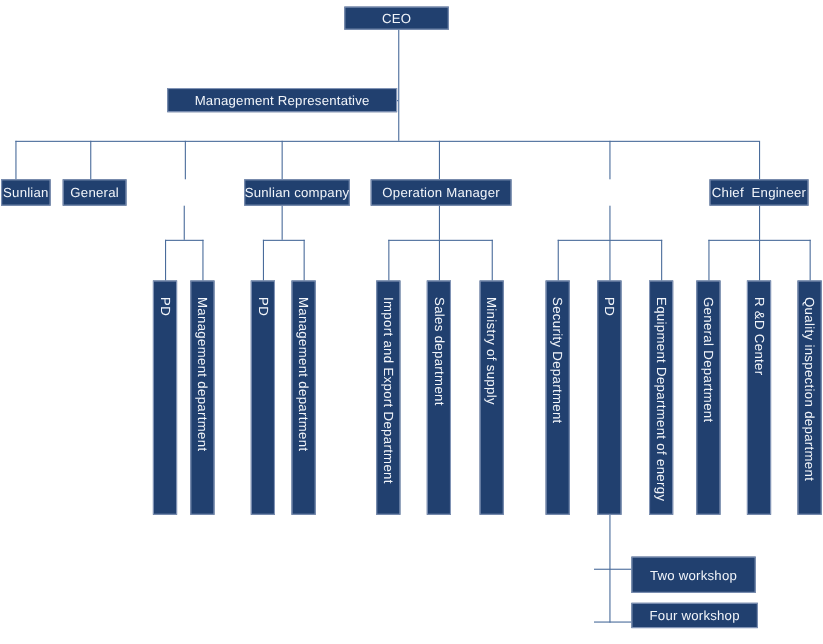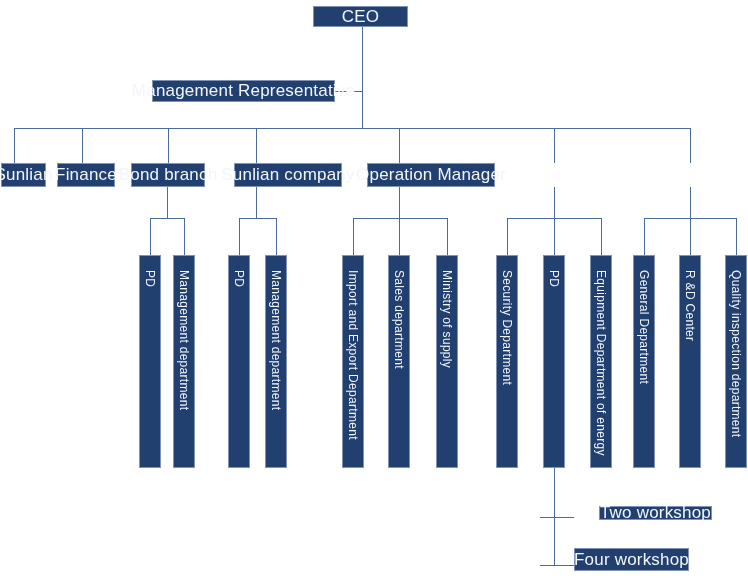--- a/index.html
+++ b/index.html
@@ -13,21 +13,21 @@
   .line{position:absolute;background:#4a6c9b;}
   .line.h{height:1px;}
   .line.v{width:1px;}
   .hbox{
     position:absolute;
     box-sizing:border-box;
     background:#21406f;
     border:1px solid #8093b5;
     color:#f2f5fa;
     display:flex;align-items:center;justify-content:center;
-    font-size:17px;
+    font-size:12px;
     letter-spacing:0.2px;
   }
   .hbox span{white-space:pre;}
   .vbox{
     position:absolute;
     box-sizing:border-box;
     width:22px;height:213px;top:255px;
     background:#21406f;
     border:1px solid #8093b5;
     color:#f2f5fa;
@@ -90,38 +90,38 @@
   <div class="line v" style="left:690px;top:218px;height:37px"></div>
   <div class="line v" style="left:736px;top:218px;height:37px"></div>
 
   <div class="line v" style="left:554px;top:468px;height:98px"></div>
   <div class="line h" style="left:540px;top:517px;width:34px"></div>
   <div class="line h" style="left:540px;top:565px;width:34px"></div>
 
   <div class="hbox" style="left:313px;top:6px;width:95px;height:21px">
     <span>CEO</span>
   </div>
-  <div class="hbox" style="left:152px;top:80px;width:183px;height:22px">
+  <div class="hbox" style="left:152px;top:80px;width:209px;height:22px">
     <span>Management Representative</span>
   </div>
 
   <div class="hbox" style="left:1px;top:163px;width:45px;height:24px">
     <span>Sunlian</span>
   </div>
   <div class="hbox" style="left:57px;top:163px;width:58px;height:24px">
-    <span>Finance</span>
+    <span>General</span>
   </div>
-  <div class="hbox" style="left:131px;top:163px;width:74px;height:24px">
-    <span>Bond branch</span>
-  </div>
-  <div class="hbox" style="left:234px;top:163px;width:108px;height:24px">
+  <div class="hbox" style="left:222px;top:163px;width:96px;height:24px">
     <span>Sunlian company</span>
   </div>
-  <div class="hbox" style="left:367px;top:163px;width:128px;height:24px">
+  <div class="hbox" style="left:337px;top:163px;width:128px;height:24px">
     <span>Operation Manager</span>
+  </div>
+  <div class="hbox" style="left:645px;top:163px;width:90px;height:24px">
+    <span>Chief  Engineer</span>
   </div>
 
   <div class="vbox" style="left:139px">
     <span>PD</span>
   </div>
   <div class="vbox" style="left:173px">
     <span>Management department</span>
   </div>
   <div class="vbox" style="left:228px">
     <span>PD</span>
@@ -150,20 +150,20 @@
   <div class="vbox" style="left:633px">
     <span>General Department</span>
   </div>
   <div class="vbox" style="left:679px">
     <span>R &amp;D Center</span>
   </div>
   <div class="vbox" style="left:725px">
     <span>Quality inspection department</span>
   </div>
 
-  <div class="hbox" style="left:599px;top:506px;width:113px;height:14px">
+  <div class="hbox" style="left:574px;top:506px;width:113px;height:33px">
     <span>Two workshop</span>
   </div>
   <div class="hbox" style="left:574px;top:548px;width:115px;height:23px">
     <span>Four workshop</span>
   </div>
 
 </div>
 
 </body></html>

